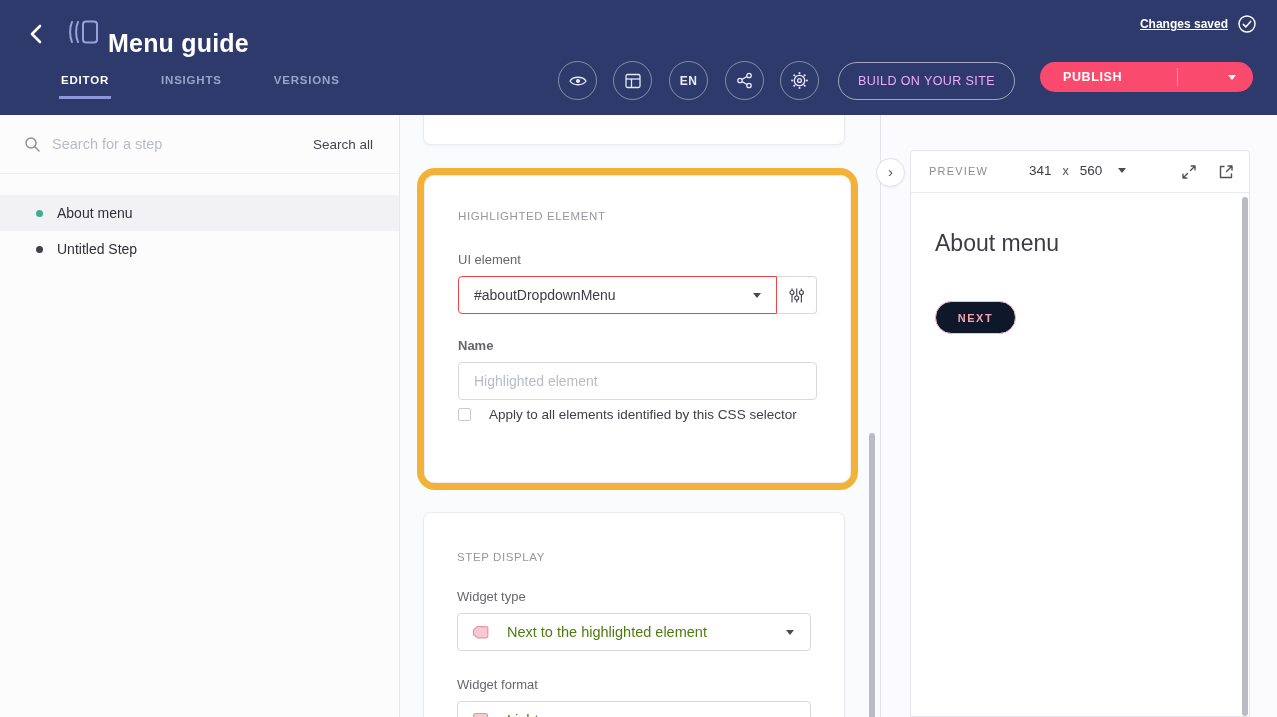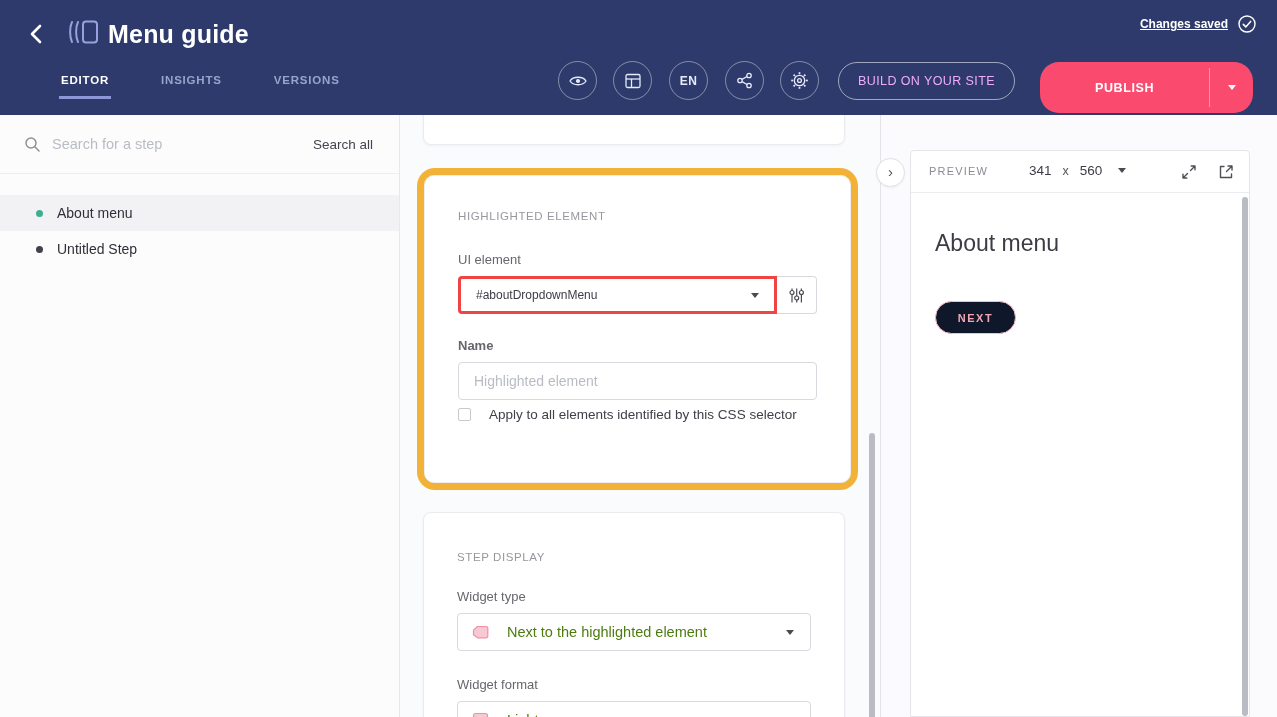--- a/index.html
+++ b/index.html
@@ -3,29 +3,29 @@
 <meta charset="utf-8">
 <style>
   * { margin:0; padding:0; box-sizing:border-box; }
   html,body { width:1277px; height:717px; overflow:hidden; }
   body { font-family:"Liberation Sans", sans-serif; background:#fbfbfd; position:relative; color:#3c3d46; }
 
   
   .app-header { position:absolute; left:0; top:0; width:1277px; height:115px; background:#2d3a6b; z-index:10; }
   .hdr-back { position:absolute; left:26px; top:22px; width:22px; height:24px; cursor:pointer; color:#fff; }
   .hdr-logo { position:absolute; left:68px; top:18px; }
-  .hdr-title { position:absolute; left:108px; top:20px; font-size:25px; font-weight:600; color:#fff; letter-spacing:.2px; }
+  .hdr-title { position:absolute; left:108px; top:29px; font-size:25px; font-weight:600; color:#fff; letter-spacing:.2px; }
   .hdr-status { position:absolute; right:20px; top:14px; display:flex; align-items:center; gap:9px; color:#fff; font-size:12px; font-weight:bold;text-decoration:underline; }
   .hdr-tabs { position:absolute; left:59px; top:74px; display:flex; gap:48px; }
   .tab { font-size:11.5px; font-weight:bold; letter-spacing:.8px; color:#9aa3cd; padding:0 2px 10px 2px; cursor:pointer; border-bottom:3px solid transparent; }
   .tab.active { color:#fff; border-bottom-color:#8d97d8; }
   .circle-btn { position:absolute; top:61px; width:39px; height:39px; border:1px solid rgba(255,255,255,.42); border-radius:50%; display:flex; align-items:center; justify-content:center; cursor:pointer; color:#e7eafa; }
   .lang-txt { font-size:12px; font-weight:bold; color:#e7eafa; letter-spacing:.5px; }
   .build-btn { position:absolute; left:838px; top:62px; width:177px; height:38px; border:1px solid rgba(255,255,255,.55); border-radius:19px; color:#f0abfc; font-size:12.5px; font-weight:normal; letter-spacing:.4px; display:flex; align-items:center; justify-content:center; cursor:pointer; }
-  .publish-btn { position:absolute; left:1040px; top:62px; width:213px; height:51px; background:#fa4b6e; border-radius:19px; display:flex; align-items:stretch; cursor:pointer; overflow:hidden; }
+  .publish-btn { position:absolute; left:1040px; top:62px; width:213px; height:30px; background:#fa4b6e; border-radius:19px; display:flex; align-items:stretch; cursor:pointer; overflow:hidden;gap:32px; }
   .publish-main { flex:1; display:flex; align-items:center; justify-content:center; color:#fff; font-size:12.5px; font-weight:bold; letter-spacing:.6px; }
   .publish-divider { width:1px; background:rgba(255,255,255,.4); margin:6px 0; }
   .publish-caret { width:43px; display:flex; align-items:center; justify-content:center; }
   .caret-down { width:0; height:0; border-left:4.5px solid transparent; border-right:4.5px solid transparent; border-top:5px solid #fff; }
 
   
   .sidebar { position:absolute; left:0; top:115px; width:400px; height:602px; background:#fcfcfd; border-right:1px solid #e7e8ec; }
   .search-row { height:59px; border-bottom:1px solid #edeef1; display:flex; align-items:center; padding:0 26px 0 24px; }
   .search-input { border:none; outline:none; background:transparent; flex:1; margin-left:11px; font-size:14.5px; color:#3c3d46; font-family:inherit; }
   .search-input::placeholder { color:#b9bcc4; }
@@ -39,21 +39,21 @@
   .center { position:absolute; left:401px; top:115px; width:480px; height:602px; background:#fafbfc; border-right:1px solid #e3e4e8; }
   .card { background:#fff; border:1px solid #eaebee; border-radius:8px; box-shadow:0 1px 3px rgba(40,44,63,.05); }
   .partial-card { position:absolute; left:423px; top:85px; width:422px; height:60px; z-index:1; }
   .hl-wrap { position:absolute; left:417px; top:168px; width:441px; height:322px; background:#f2b237; border-radius:18px; padding:7px; z-index:2; }
   .hl-card { width:100%; height:100%; background:#fff; border:1px solid #ededf0; border-radius:10px; padding:34px 33px 0 33px; }
   .card-heading { font-size:11.5px; letter-spacing:.6px; color:#97989e; }
   .field-label { font-size:13px; color:#66676e; margin-bottom:9px; }
   .mt-lg { margin-top:30px; }
   .mt-md { margin-top:24px;font-weight:bold; }
   .select-row { display:flex; height:38px; }
-  .select-box { flex:1; border:3px solid #ef4444; border-radius:4px 0 0 4px; display:flex; align-items:center; justify-content:space-between; padding:0 15px; font-size:12px; color:#3c3d46; background:#fff; cursor:pointer; }
+  .select-box { flex:1; border:1px solid #ef4444; border-radius:4px 0 0 4px; display:flex; align-items:center; justify-content:space-between; padding:0 15px; font-size:14px; color:#3c3d46; background:#fff; cursor:pointer; }
   .caret-dark { width:0; height:0; border-left:4px solid transparent; border-right:4px solid transparent; border-top:5px solid #4a4b52; }
   .gear-box { width:40px; border:1px solid #d8d9de; border-left:none; border-radius:0 4px 4px 0; display:flex; align-items:center; justify-content:center; cursor:pointer; background:#fff; color:#4a4b52; }
   .text-input { width:100%; height:38px; border:1px solid #d8d9de; border-radius:4px; padding:0 15px; font-size:14px; color:#3c3d46; font-family:inherit; outline:none; background:#fff; }
   .text-input::placeholder { color:#b9bcc4; }
   .checkbox-row { display:flex; align-items:center; gap:18px; margin-top:7px; }
   .checkbox { width:13px; height:13px; border:1px solid #c8c9ce; border-radius:2px; background:#fff; flex:none; cursor:pointer; }
   .checkbox-label { font-size:13.5px; color:#3f4048; }
   .step-card { position:absolute; left:423px; top:512px; width:422px; height:410px; padding:38px 33px 0 33px; z-index:2; }
   .widget-select { height:38px; border:1px solid #d8d9de; border-radius:4px; display:flex; align-items:center; gap:16px; padding:0 16px 0 12px; font-size:14.5px; color:#4d7c0f; background:#fff; cursor:pointer; }
   .widget-select .caret-dark { margin-left:auto; }

